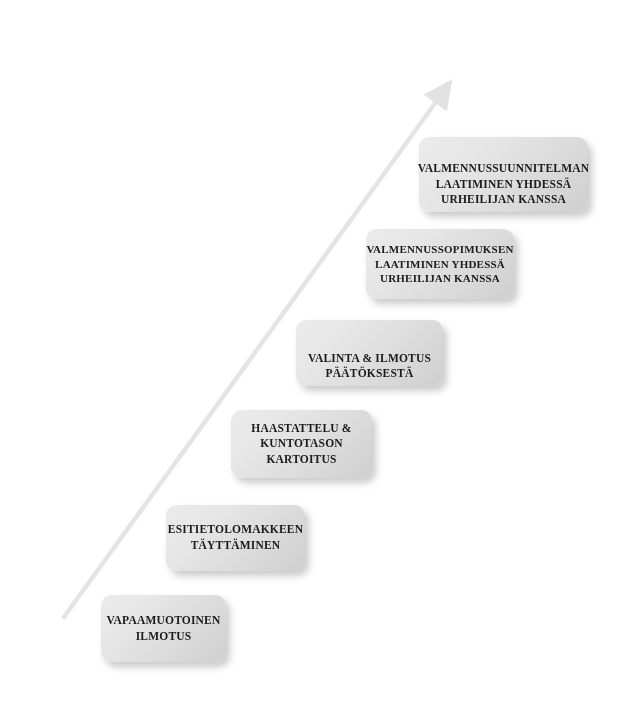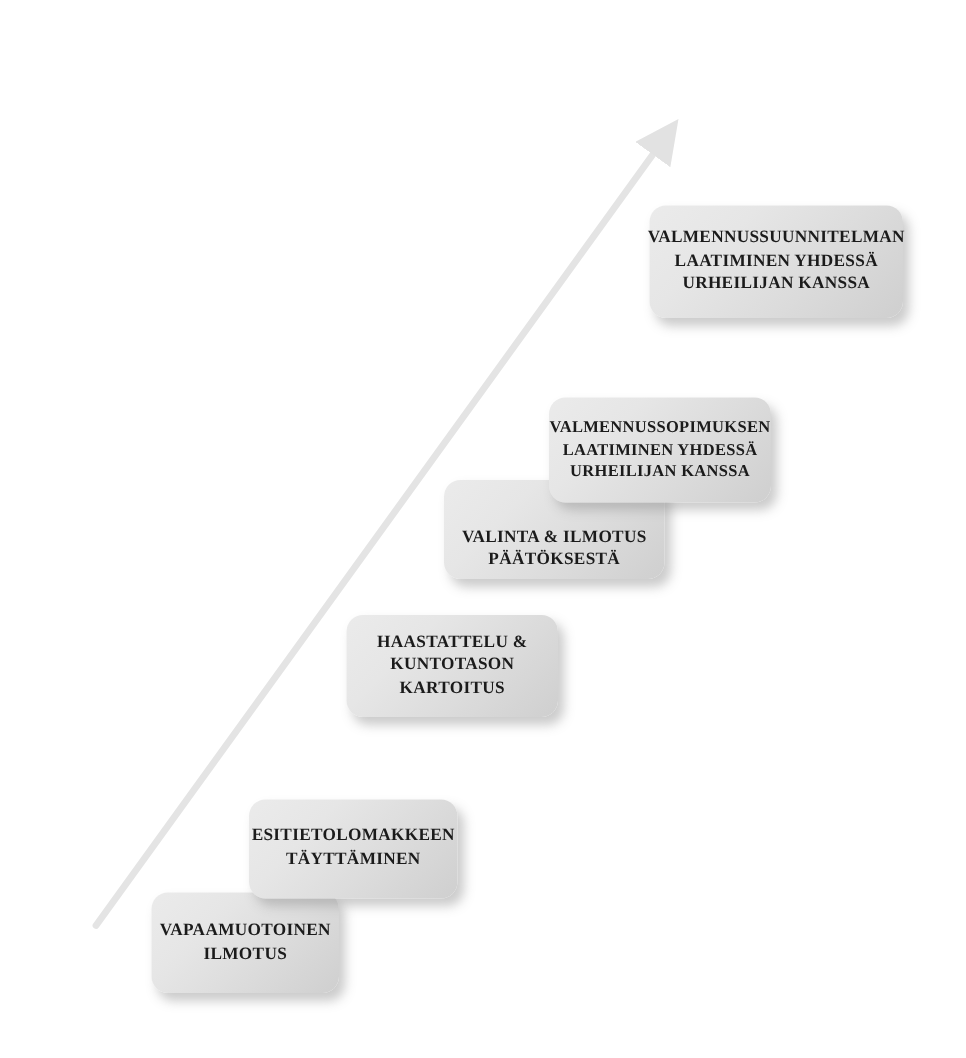--- a/index.html
+++ b/index.html
@@ -61,41 +61,41 @@
       </marker>
     </defs>
     <line x1="64" y1="617" x2="441" y2="95" stroke="#e4e4e4" stroke-width="4.5" stroke-linecap="round" marker-end="url(#arrowhead)"></line>
   </svg>
 
   <div class="step-box" style="left:101px; top:595px; width:125px; height:67px;">
     <span class="step-label">VAPAAMUOTOINEN
 ILMOTUS</span>
   </div>
 
-  <div class="step-box" style="left:166px; top:505px; width:139px; height:66px;margin-top:28px;">
+  <div class="step-box" style="left:166px; top:505px; width:139px; height:66px;">
     <span class="step-label">ESITIETOLOMAKKEEN
 TÄYTTÄMINEN</span>
   </div>
 
   <div class="step-box" style="left:231px; top:410px; width:141px; height:68px;">
     <span class="step-label">HAASTATTELU &amp;
 KUNTOTASON
 KARTOITUS</span>
   </div>
 
   <div class="step-box" style="left:296px; top:320px; width:147px; height:66px;align-items:flex-end;">
     <span class="step-label">VALINTA &amp; ILMOTUS
 PÄÄTÖKSESTÄ</span>
   </div>
 
-  <div class="step-box" style="left:366px; top:229px; width:148px; height:70px;margin-top:36px;">
+  <div class="step-box" style="left:366px; top:229px; width:148px; height:70px;">
     <span class="step-label small">VALMENNUSSOPIMUKSEN
 LAATIMINEN YHDESSÄ
 URHEILIJAN KANSSA</span>
   </div>
 
-  <div class="step-box" style="left:433px; top:137px; width:169px; height:75px;">
+  <div class="step-box" style="left:419px; top:137px; width:169px; height:75px;align-items:flex-end;">
     <span class="step-label">VALMENNUSSUUNNITELMAN
 LAATIMINEN YHDESSÄ
 URHEILIJAN KANSSA</span>
   </div>
 
 </div>
 
 </body></html>

